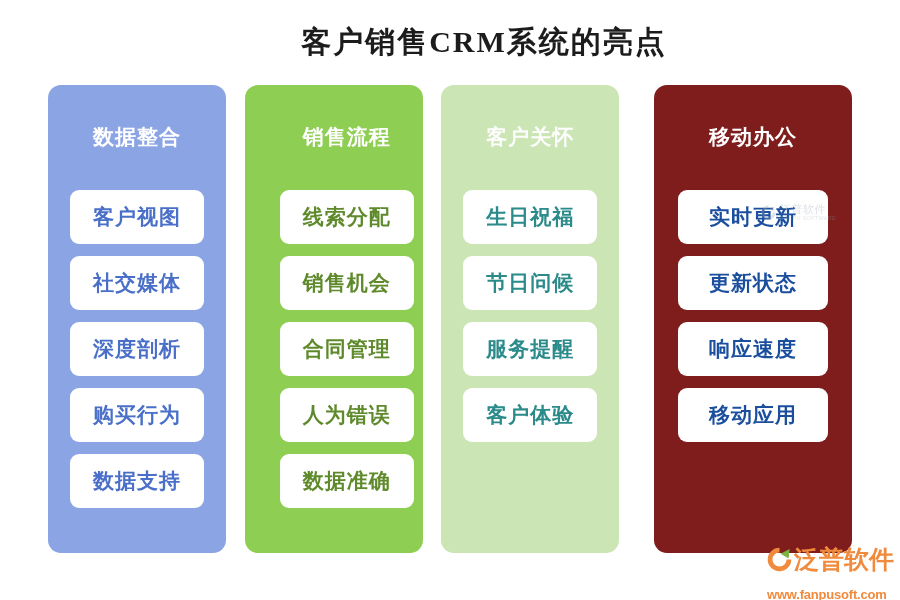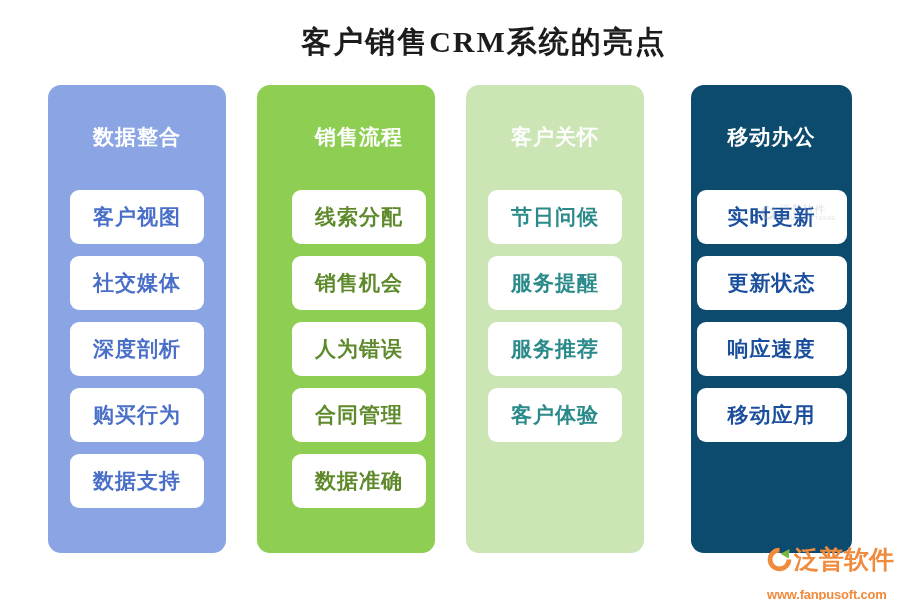--- a/index.html
+++ b/index.html
@@ -57,21 +57,21 @@
     display: flex;
     flex-direction: column;
     align-items: center;
     box-sizing: border-box;
     padding-top: 0px;
   }
 
   .column.col-1 { background: #8aa4e4; }
   .column.col-2 { background: #8ece52; padding-left: 26px; }
   .column.col-3 { background: #cbe5b4; }
-  .column.col-4 { background: #0c4a6e; width: 161px; margin-left: 16px; }
+  .column.col-4 { background: #7f1d1d; width: 198px; margin-left: 16px; }
 
   .column-header {
     font-family: "Liberation Serif", "DejaVu Serif", serif;
     font-size: 21px;
     font-weight: bold;
     color: #ffffff;
     letter-spacing: 1px;
     height: 105px;
     line-height: 105px;
     text-align: center;
@@ -200,32 +200,32 @@
         <div class="pill">购买行为</div>
         <div class="pill">数据支持</div>
       </div>
     </div>
 
     <div class="column col-2">
       <div class="column-header">销售流程</div>
       <div class="pill-list">
         <div class="pill">线索分配</div>
         <div class="pill">销售机会</div>
+        <div class="pill">合同管理</div>
         <div class="pill">人为错误</div>
-        <div class="pill">合同管理</div>
         <div class="pill">数据准确</div>
       </div>
     </div>
 
     <div class="column col-3">
       <div class="column-header">客户关怀</div>
       <div class="pill-list">
+        <div class="pill">生日祝福</div>
         <div class="pill">节日问候</div>
         <div class="pill">服务提醒</div>
-        <div class="pill">服务推荐</div>
         <div class="pill">客户体验</div>
       </div>
     </div>
 
     <div class="column col-4">
       <div class="column-header">移动办公</div>
       <div class="pill-list">
         <div class="pill">实时更新</div>
         <div class="pill">更新状态</div>
         <div class="pill">响应速度</div>

